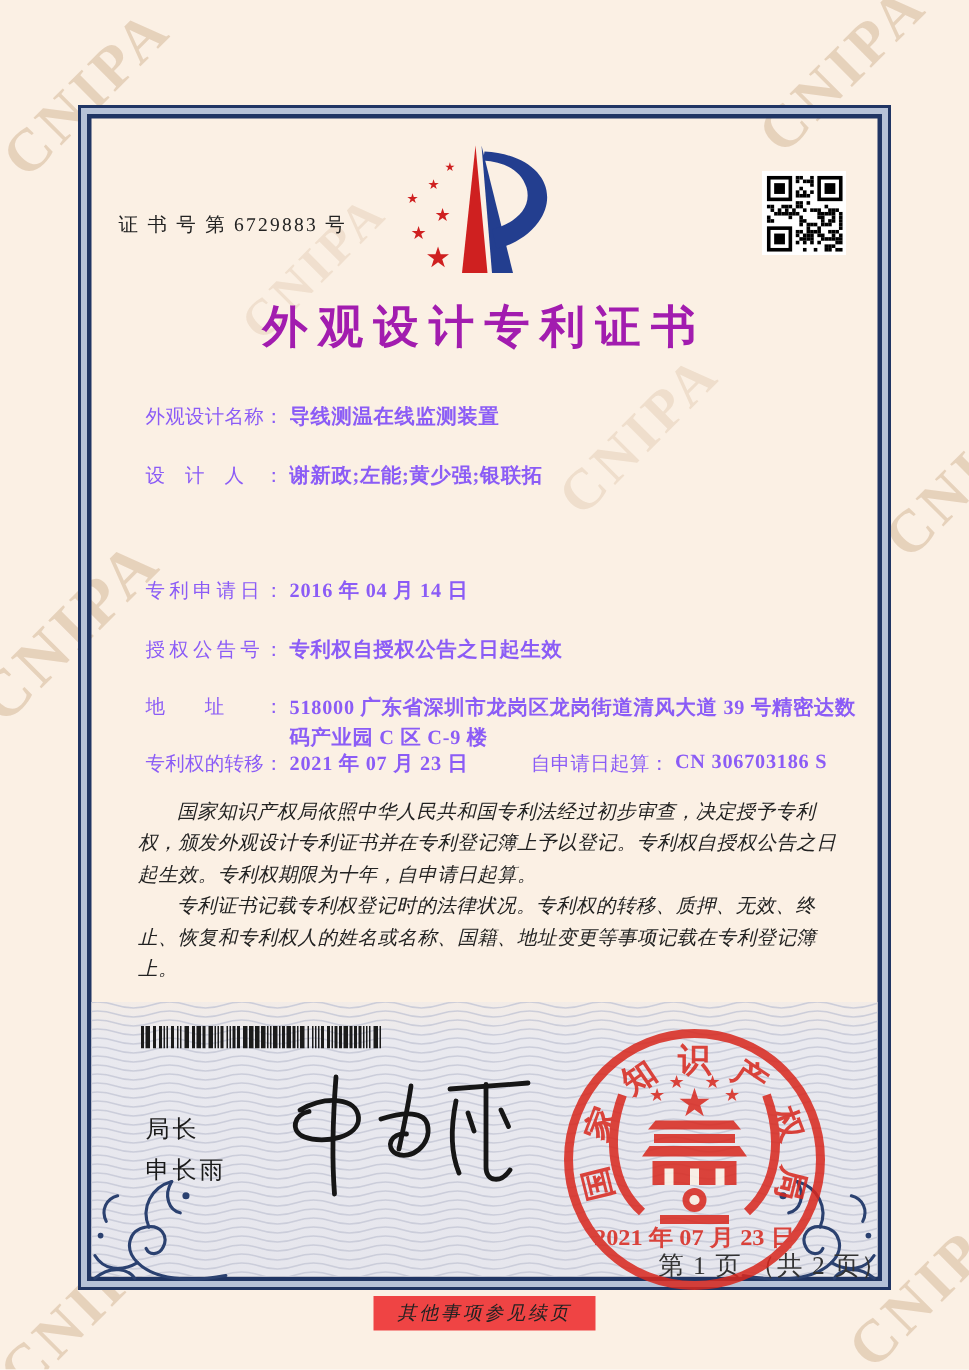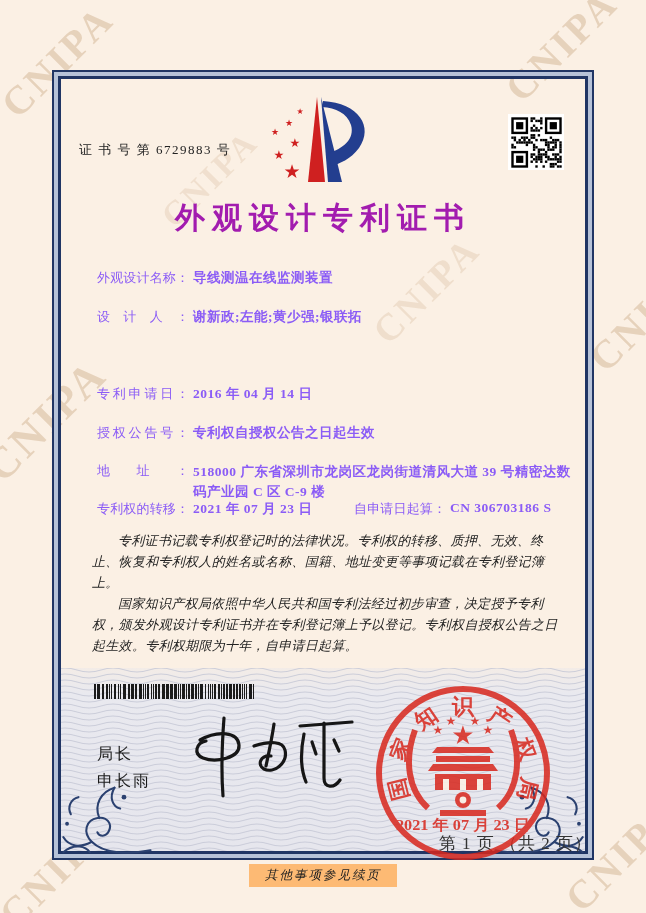--- a/index.html
+++ b/index.html
@@ -49,21 +49,21 @@
   #seal{left:314px;top:606px;width:190px;height:190px;z-index:5;opacity:0.93;}
 
   #page-num{left:0;top:760px;width:100%;text-align:right;font-size:17px;color:#333;
             letter-spacing:1px;z-index:3;}
 
   .flourish{top:710px;width:96px;height:74px;z-index:3;}
   #flourish-left{left:3px;}
   #flourish-right{right:3px;transform:scaleX(-1);}
 
   #note-box{position:absolute;left:50%;top:864px;transform:translateX(-50%);
-            background:#fdba74;padding:3px 16px;font-size:12.5px;font-style:italic;
+            background:#ef4444;padding:3px 16px;font-size:12.5px;font-style:italic;
             color:#222;letter-spacing:2px;z-index:2;white-space:nowrap;}
 
   #qr{left:454px;top:42px;width:56px;height:56px;background:#fff;z-index:2;}
   #logo{left:208px;top:20px;width:118px;height:96px;z-index:2;}
 </style>
 </head>
 <body>
 
 <div id="page">
 
@@ -285,22 +285,22 @@
     <div class="frow abs" style="top:428px;position:absolute;">
       <span class="flabel">专利权的转移：</span>
       <span class="fvalue">2021 年 07 月 23 日</span>
       <span class="fpair2">
         <span class="flabel">自申请日起算：</span>
         <span class="fvalue">CN 306703186 S</span>
       </span>
     </div>
 
     <div id="paragraphs" class="abs">
+      <p>国家知识产权局依照中华人民共和国专利法经过初步审查，决定授予专利权，颁发外观设计专利证书并在专利登记簿上予以登记。专利权自授权公告之日起生效。专利权期限为十年，自申请日起算。</p>
       <p>专利证书记载专利权登记时的法律状况。专利权的转移、质押、无效、终止、恢复和专利权人的姓名或名称、国籍、地址变更等事项记载在专利登记簿上。</p>
-      <p>国家知识产权局依照中华人民共和国专利法经过初步审查，决定授予专利权，颁发外观设计专利证书并在专利登记簿上予以登记。专利权自授权公告之日起生效。专利权期限为十年，自申请日起算。</p>
     </div>
 
     <svg id="barcode" class="abs" viewBox="0 0 163 15" preserveAspectRatio="none" xmlns="http://www.w3.org/2000/svg">
         <rect x="0" y="0" width="2" height="15" fill="#1b1b1b"></rect>
         <rect x="3" y="0" width="3" height="15" fill="#1b1b1b"></rect>
         <rect x="8" y="0" width="2" height="15" fill="#1b1b1b"></rect>
         <rect x="12" y="0" width="2" height="15" fill="#1b1b1b"></rect>
         <rect x="15" y="0" width="1" height="15" fill="#1b1b1b"></rect>
         <rect x="17" y="0" width="1" height="15" fill="#1b1b1b"></rect>
         <rect x="20" y="0" width="2" height="15" fill="#1b1b1b"></rect>

